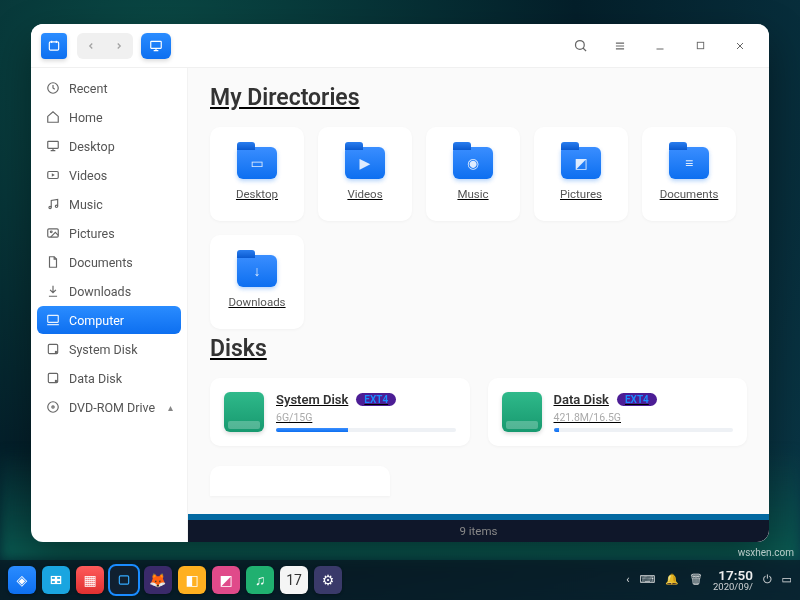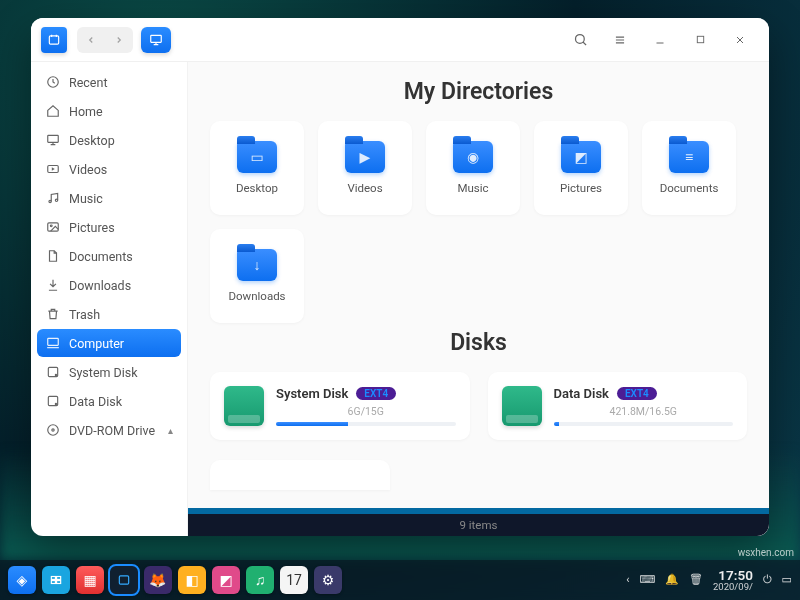--- a/index.html
+++ b/index.html
@@ -1,36 +1,36 @@
 <!DOCTYPE html>
 <html><head>
 <meta charset="utf-8">
 <style>
 * { box-sizing: border-box; margin: 0; padding: 0; font-family: -apple-system, "Segoe UI", Roboto, sans-serif; }
 html, body { width: 800px; height: 600px; overflow: hidden; }
 body { background: radial-gradient(circle at 20% 10%, #0a4a45 0%, #041f2a 50%, #0a3a4a 100%); position: relative; }
 .aurora { position:absolute; left:0; right:0; bottom:40px; height:160px; background: linear-gradient(0deg, #0a5a50 0%, rgba(10,90,80,0) 70%); filter: blur(6px); }
-.window { position:absolute; top:18px; left:31px; width:738px; height:518px; background:#fff; border-radius:12px; box-shadow:0 16px 40px rgba(0,0,0,0.35); display:flex; flex-direction:column; overflow:hidden;text-align:center; }
+.window { position:absolute; top:24px; left:31px; width:738px; height:518px; background:#fff; border-radius:12px; box-shadow:0 16px 40px rgba(0,0,0,0.35); display:flex; flex-direction:column; overflow:hidden; }
 .titlebar { height:44px; display:flex; align-items:center; padding:0 10px; background:#fff; border-bottom:1px solid #f0f0f0; }
 .tb-icon { width:26px; height:26px; border-radius:4px; background:linear-gradient(#2a8cff,#0d6ff0); display:flex; align-items:center; justify-content:center; box-shadow:0 2px 4px rgba(0,0,0,0.15); }
 .tb-icon svg { display:block; }
 .navgroup { margin-left:10px; display:flex; background:#f0f0f0; border-radius:6px; overflow:hidden; }
 .navbtn { width:28px; height:26px; display:flex; align-items:center; justify-content:center; cursor:default; opacity:0.5; }
 .pillbtn { margin-left:8px; width:30px; height:26px; border-radius:6px; background:linear-gradient(#2a8cff,#0d6ff0); display:flex; align-items:center; justify-content:center; box-shadow:0 2px 4px rgba(0,0,0,0.15); }
 .spacer { flex:1; }
 .winctrl { display:flex; align-items:center; gap:14px; margin-right:6px; }
 .winctrl .btn { width:26px; height:26px; display:flex; align-items:center; justify-content:center; color:#666; cursor:pointer; }
 .body { flex:1; display:flex; overflow:hidden; }
 .sidebar { width:157px; padding:6px 6px 10px 6px; display:flex; flex-direction:column; gap:1px; border-right:1px solid #f2f2f2; overflow:auto; }
 .sbitem { height:28px; border-radius:6px; display:flex; align-items:center; gap:8px; padding:0 8px; color:#555; font-size:12.5px; cursor:pointer; }
 .sbitem.active { background:linear-gradient(#2a8cff,#0d6ff0); color:#fff; }
 .sbitem .ic { width:16px; height:16px; display:flex; align-items:center; justify-content:center; opacity:0.9; }
 .sbitem .chev { margin-left:auto; opacity:0.7; font-size:10px; }
 .main { flex:1; display:flex; flex-direction:column; background:#fafafa; overflow:hidden; }
-.scroll { flex:1; overflow:auto; padding:12px 22px 0 22px; }
+.scroll { flex:1; overflow:auto; padding:12px 22px 0 22px;text-decoration:underline; }
 .sect-title { font-size:23px; font-weight:600; color:#333; margin:4px 0 16px 0; }
 .tilegrid { display:flex; flex-wrap:wrap; gap:14px; }
 .tile { width:94px; height:94px; background:#fff; border-radius:10px; box-shadow:0 1px 3px rgba(0,0,0,0.04); display:flex; flex-direction:column; align-items:center; justify-content:center; gap:8px; cursor:pointer; }
 .tile .ficon { width:40px; height:32px; background:linear-gradient(#3a8eff,#0d6ff0); border-radius:4px 6px 6px 6px; position:relative; box-shadow:0 2px 4px rgba(13,111,240,0.3); }
 .tile .ficon::before { content:""; position:absolute; top:-5px; left:0; width:18px; height:8px; background:linear-gradient(#2a7eef,#0a5ad0); border-radius:3px 3px 0 0; }
 .tile .ficon .glyph { position:absolute; inset:0; display:flex; align-items:center; justify-content:center; color:rgba(255,255,255,0.85); font-size:14px;}
 .tile .lbl { font-size:11.5px; color:#555; }
 .diskrow { display:flex; gap:18px; }
 .diskcard { flex:1; background:#fff; border-radius:10px; box-shadow:0 1px 3px rgba(0,0,0,0.04); padding:14px; display:flex; gap:12px; align-items:center; cursor:pointer; }
 .diskicon { width:40px; height:40px; border-radius:6px; background:linear-gradient(#2fb98a,#17996f); box-shadow:0 2px 4px rgba(0,0,0,0.15); position:relative; }
@@ -182,28 +182,20 @@
           <span>Documents</span>
         </div>
         <div class="sbitem">
           <span class="ic">
             <svg width="14" height="14" viewBox="0 0 24 24" fill="none" stroke="currentColor" stroke-width="2">
               <path d="M12 3v12m-5-5l5 5 5-5M5 21h14"></path>
             </svg>
           </span>
           <span>Downloads</span>
         </div>
-        <div class="sbitem">
-          <span class="ic">
-            <svg width="14" height="14" viewBox="0 0 24 24" fill="none" stroke="currentColor" stroke-width="2">
-              <path d="M4 7h16M9 7V4h6v3M6 7l1 13h10l1-13"></path>
-            </svg>
-          </span>
-          <span>Trash</span>
-        </div>
         <div class="sbitem active">
           <span class="ic">
             <svg width="14" height="14" viewBox="0 0 24 24" fill="none" stroke="currentColor" stroke-width="2">
               <rect x="3" y="4" width="18" height="12" rx="1"></rect>
               <path d="M2 20h20"></path>
             </svg>
           </span>
           <span>Computer</span>
         </div>
         <div class="sbitem">

